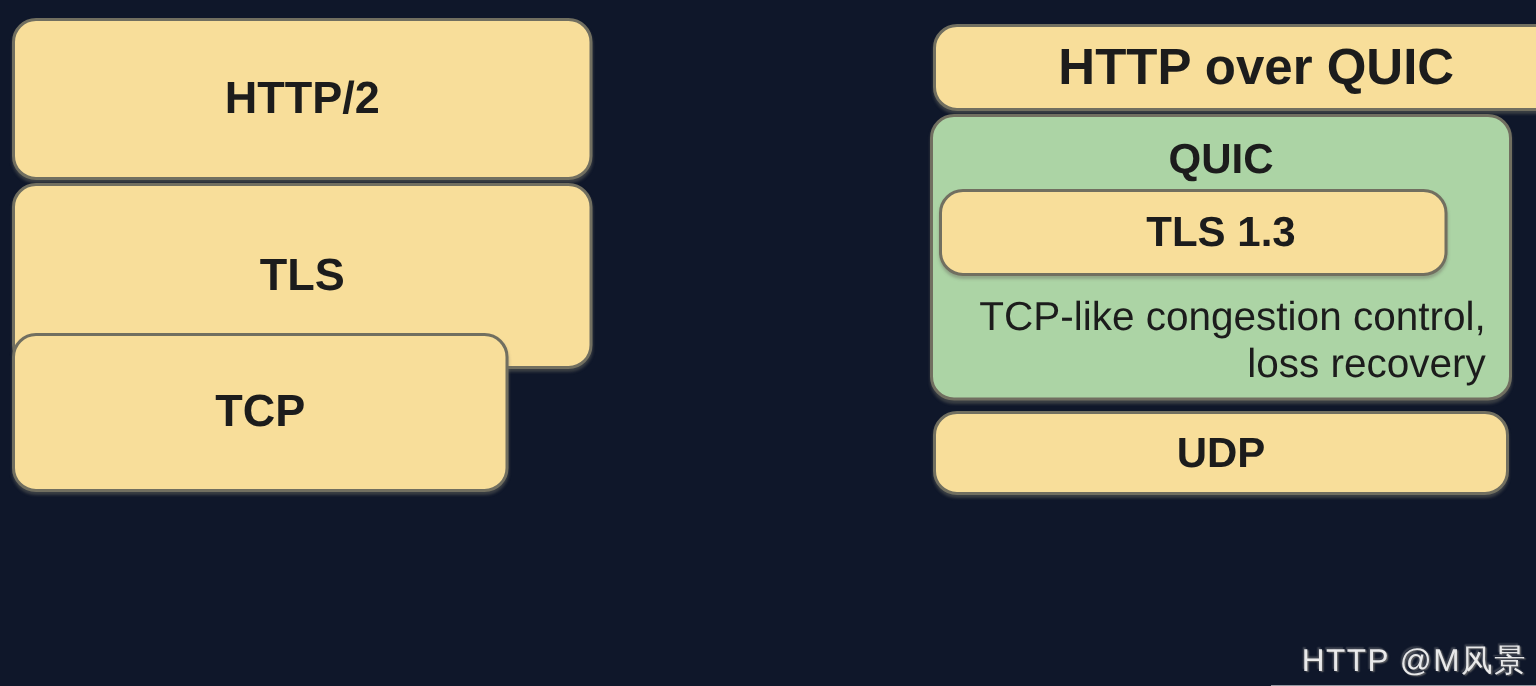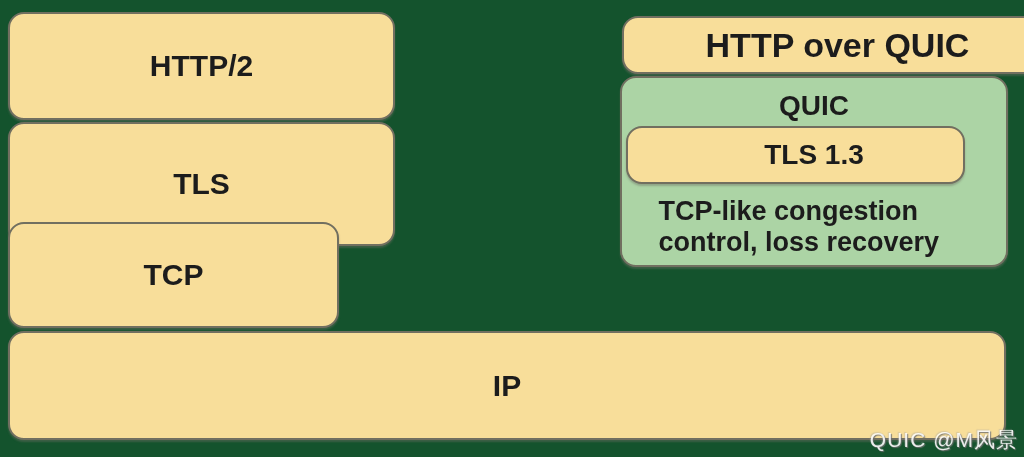--- a/index.html
+++ b/index.html
@@ -6,21 +6,21 @@
     --box_yellow:#F8DE9A;
     --box_green:#ACD4A5;
     --box_border:#716F60;
     --text:#1C1C1C;
   }
   html,body{margin:0;padding:0;background:#ffffff;}
   body{font-family:"Liberation Sans","DejaVu Sans",sans-serif;}
   .canvas{
     position:relative;
     width:1024px;height:457px;
-    background:#14532d;
+    background:#0f172a;
     overflow:hidden;
   }
   .box{
     position:absolute;
     box-sizing:border-box;
     background:var(--box_yellow);
     border:2.5px solid var(--box_border);
     border-radius:16px;
     display:flex;align-items:center;justify-content:center;
     color:var(--text);
@@ -38,23 +38,23 @@
   
   .b-hoq{left:622px;top:16px;width:420px;height:58px;font-size:34px;padding-left:11px;}
   .b-quic{left:620px;top:76px;width:388px;height:191px;display:block;}
   .quic-label{
     margin-top:8px;height:40px;
     display:flex;align-items:center;justify-content:center;
     font-weight:700;font-size:28px;color:var(--text);
   }
   .b-tls13{left:4px;top:48px;width:339px;height:58px;font-size:28px;padding-left:37px;}
   .congestion{
-    position:absolute;left:17px;top:118px;width:100%;
-    text-align:left;
-    font-weight:700;font-size:27px;line-height:31px;color:var(--text);
+    position:absolute;left:4px;top:118px;width:100%;
+    text-align:right;
+    font-weight:400;font-size:27px;line-height:31px;color:var(--text);
   }
   .congestion .inner{width:345px;margin:0 auto;}
   .b-udp{left:622px;top:274px;width:384px;height:56px;font-size:28px;}
   
   .watermark{
     position:absolute;right:6px;bottom:3px;
     font-size:21px;font-weight:400;
     color:rgba(255,255,255,0.88);
     text-shadow:1px 1px 1px rgba(110,110,110,0.9), -1px -1px 1px rgba(160,160,160,0.35);
     letter-spacing:1px;
@@ -73,18 +73,18 @@
   <div class="box b-hoq">HTTP over QUIC</div>
 
   <div class="box green b-quic">
     <div class="quic-label">QUIC</div>
     <div class="box b-tls13">TLS 1.3</div>
     <div class="congestion">
       <div class="inner">TCP-like congestion control, loss recovery</div>
     </div>
   </div>
 
+  <div class="box b-udp">UDP</div>
 
-  <div class="box b-ip">IP</div>
 
-  <div class="watermark">QUIC @M风景</div>
+  <div class="watermark">HTTP @M风景</div>
 
 </div>
 
 </body></html>

